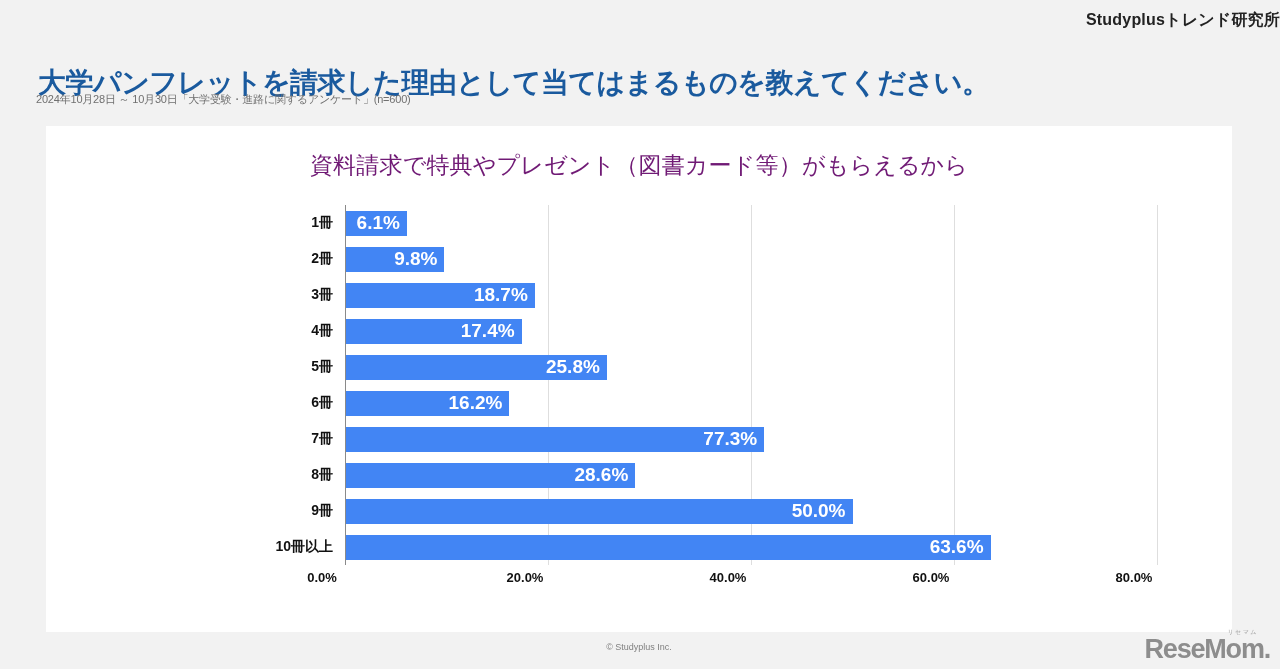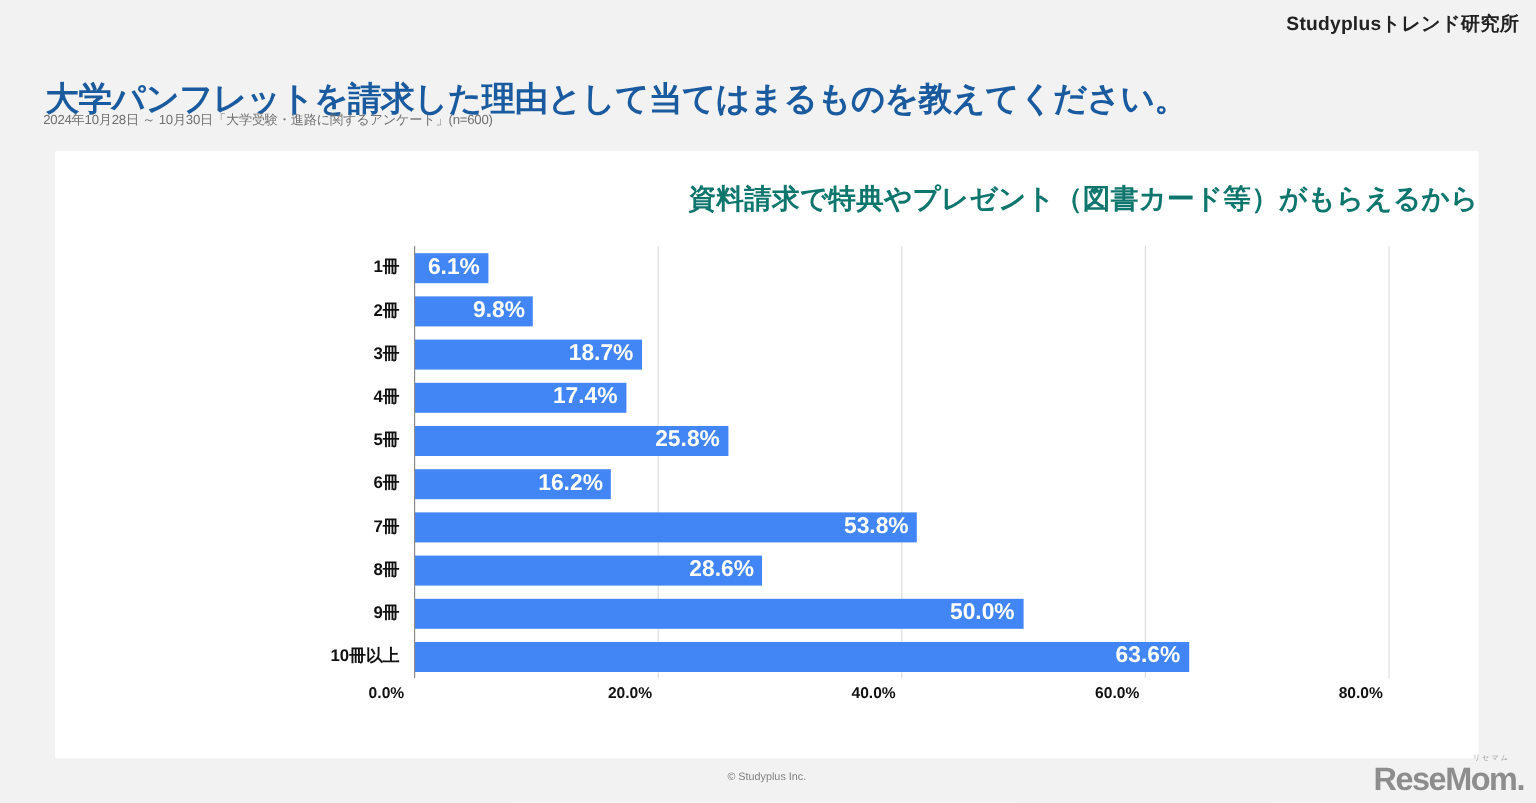--- a/index.html
+++ b/index.html
@@ -13,21 +13,21 @@
   body {
     font-family: "Liberation Sans", "DejaVu Sans", sans-serif;
     background: #f2f2f2;
     position: relative;
   }
 
   
   #brand-line {
     position: absolute;
     top: 10px;
-    right: 14px;
+    right: 0;
     font-size: 16px;
     font-weight: 700;
     color: #222222;
     letter-spacing: 0.2px;
     white-space: nowrap;
   }
 
   #page-title {
     position: absolute;
     left: 38px;
@@ -58,24 +58,24 @@
     width: 1186px;
     height: 506px;
     background: #ffffff;
   }
 
   #chart-title {
     position: absolute;
     left: 0;
     right: 0;
     top: 24px;
-    text-align: right;
+    text-align: center;
     font-size: 23px;
-    font-weight: 700;
-    color: #0f766e;
+    font-weight: 400;
+    color: #701a75;
     letter-spacing: 0.2px;
   }
 
   
   #plot-area {
     position: absolute;
     left: 276px;       
     top: 79px;         
     width: 812px;      
     height: 360px;
@@ -244,21 +244,21 @@
         </div>
         <div class="bar-row">
           <span class="cat-label">6冊</span>
           <div class="bar" style="width: 164.43px; background: rgb(66, 133, 244);">
             <span class="bar-value">16.2%</span>
           </div>
         </div>
         <div class="bar-row">
           <span class="cat-label">7冊</span>
           <div class="bar" style="width: 419.195px; background: rgb(66, 133, 244);">
-            <span class="bar-value">53.8%</span>
+            <span class="bar-value">77.3%</span>
           </div>
         </div>
         <div class="bar-row">
           <span class="cat-label">8冊</span>
           <div class="bar" style="width: 290.29px; background: rgb(66, 133, 244);">
             <span class="bar-value">28.6%</span>
           </div>
         </div>
         <div class="bar-row">
           <span class="cat-label">9冊</span>

